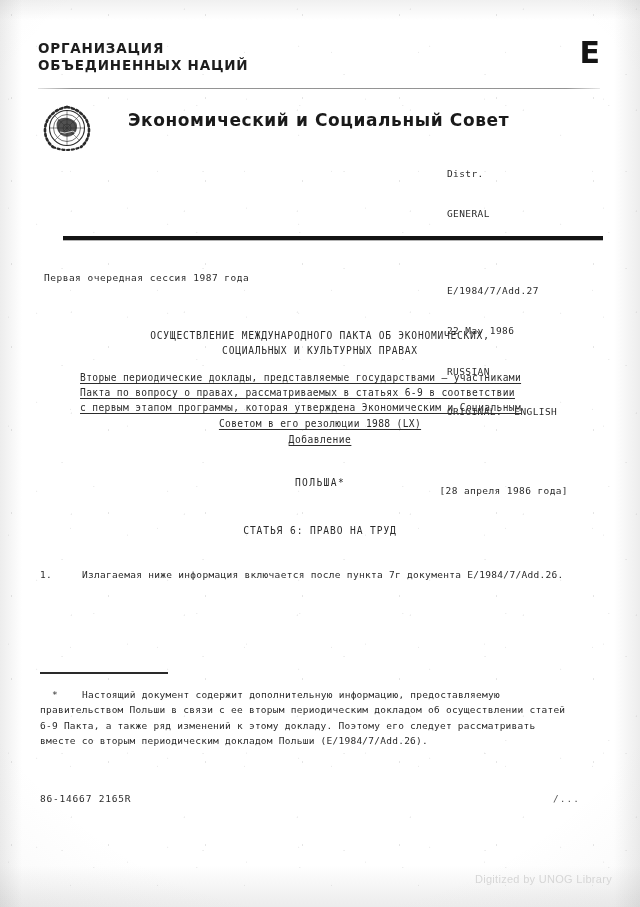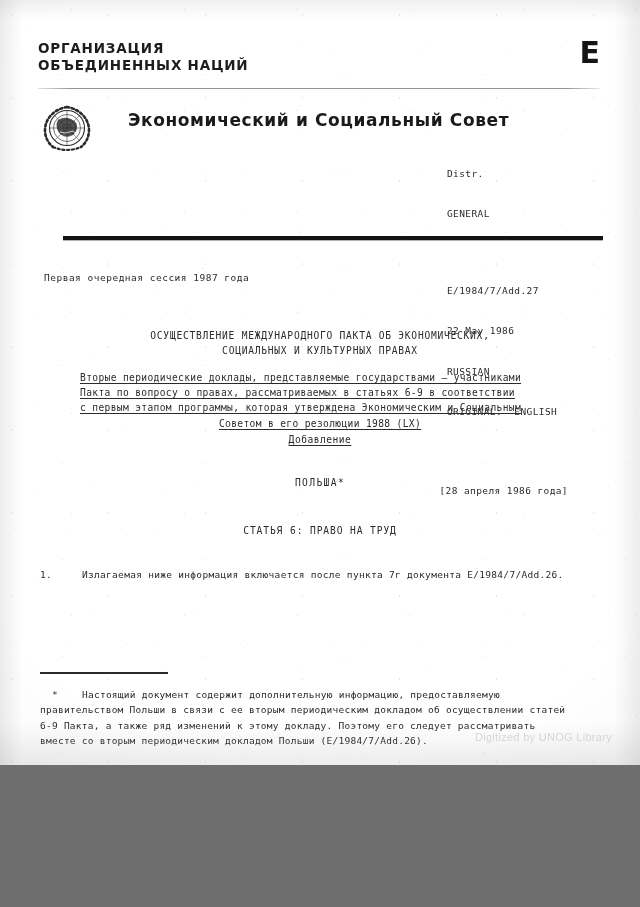--- a/index.html
+++ b/index.html
@@ -12,21 +12,21 @@
     width: 640px;
     height: 907px;
     overflow: hidden;
     font-family: "Liberation Sans", sans-serif;
   }
 
   
   #scan {
     position: relative;
     width: 640px;
-    height: 765px;
+    height: 907px;
     background: #ffffff;
     overflow: hidden;
   }
   
   #paper-tone {
     position: absolute;
     inset: 0;
     background:
       radial-gradient(120% 100% at 50% 45%, rgba(255,255,255,0) 55%, rgba(120,120,120,0.10) 88%, rgba(90,90,90,0.20) 100%),
       linear-gradient(90deg, rgba(140,140,140,0.16) 0px, rgba(255,255,255,0) 22px),

